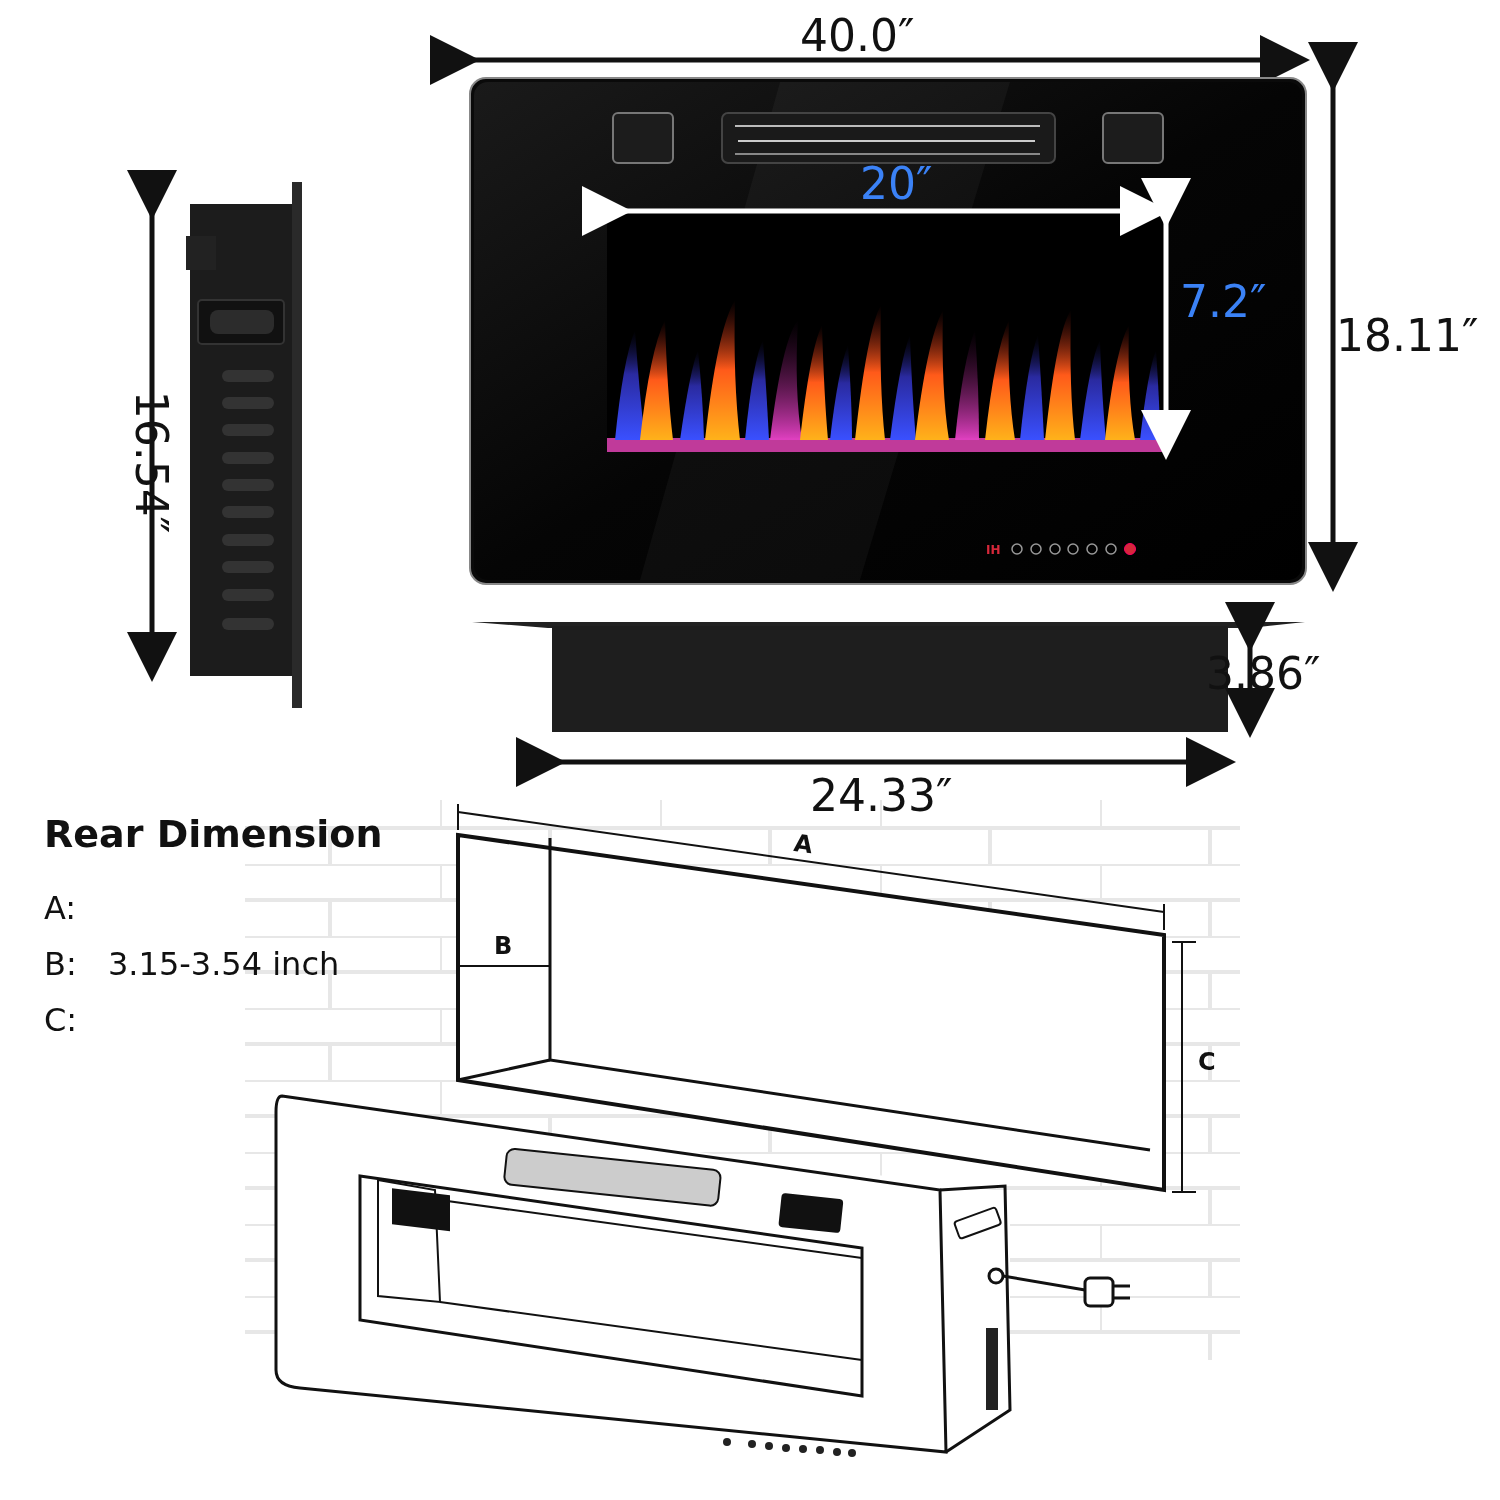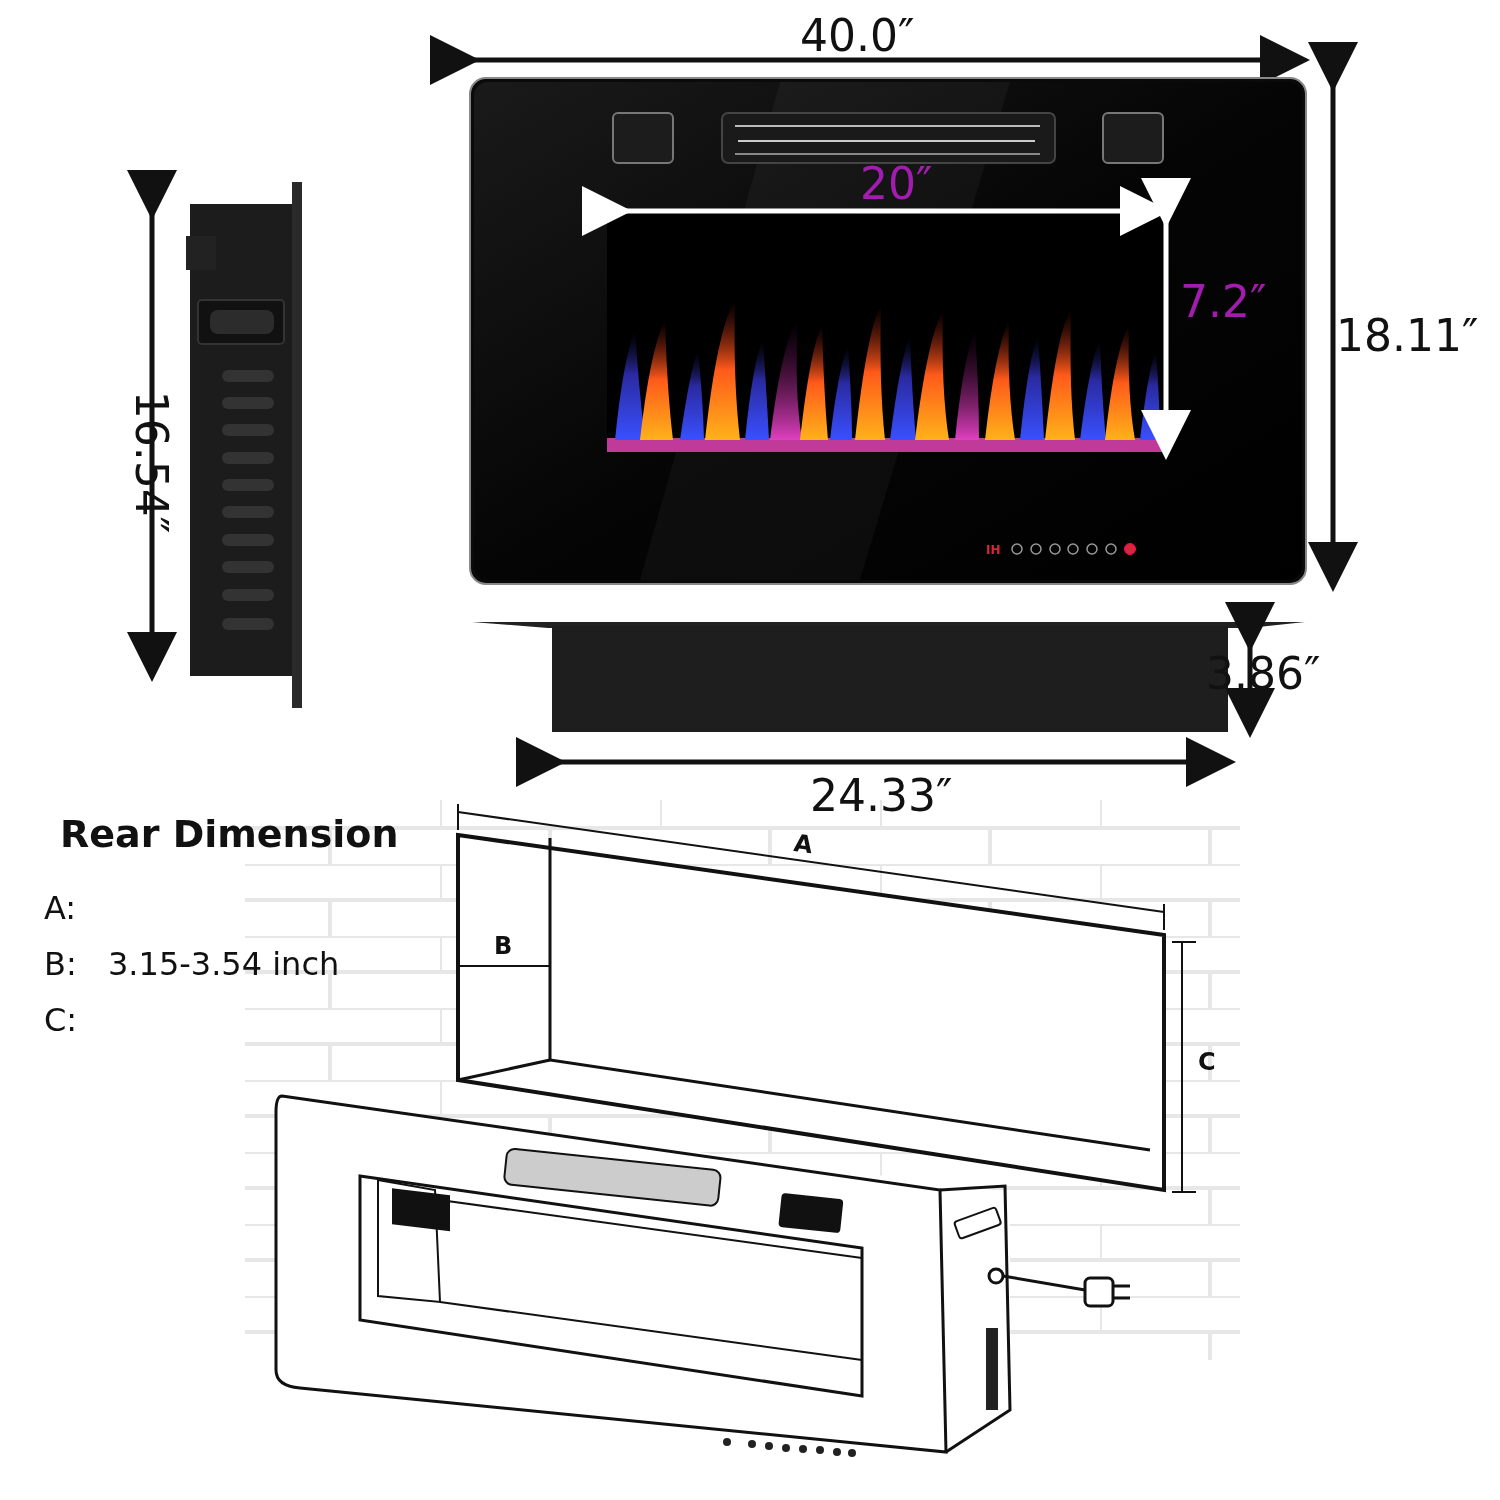--- a/index.html
+++ b/index.html
@@ -1,20 +1,20 @@
 <!DOCTYPE html>
 <html><head>
 <meta charset="utf-8">
 <style>
   html,body{margin:0;padding:0;background:#ffffff;}
   body{width:1500px;height:1500px;position:relative;overflow:hidden;font-family:"DejaVu Sans",sans-serif;color:#111;}
   .abs{position:absolute;}
   .dim{position:absolute;font-family:"DejaVu Sans",sans-serif;color:#111;font-size:44px;line-height:1;white-space:nowrap;}
-  .dim-white{color:#a21caf;}
-  .rear-title{position:absolute;left:60px;top:812px;font-size:38px;font-weight:bold;font-family:"DejaVu Sans",sans-serif;}
+  .dim-white{color:#3b82f6;}
+  .rear-title{position:absolute;left:44px;top:812px;font-size:38px;font-weight:bold;font-family:"DejaVu Sans",sans-serif;}
   .rear-list{position:absolute;left:44px;top:880px;font-size:32px;line-height:56px;}
   .rear-row{display:flex;}
   .rear-key{width:64px;}
   svg{position:absolute;left:0;top:0;}
 </style>
 </head>
 <body>
 
 <svg width="1500" height="1500" viewBox="0 0 1500 1500">
   <defs>

